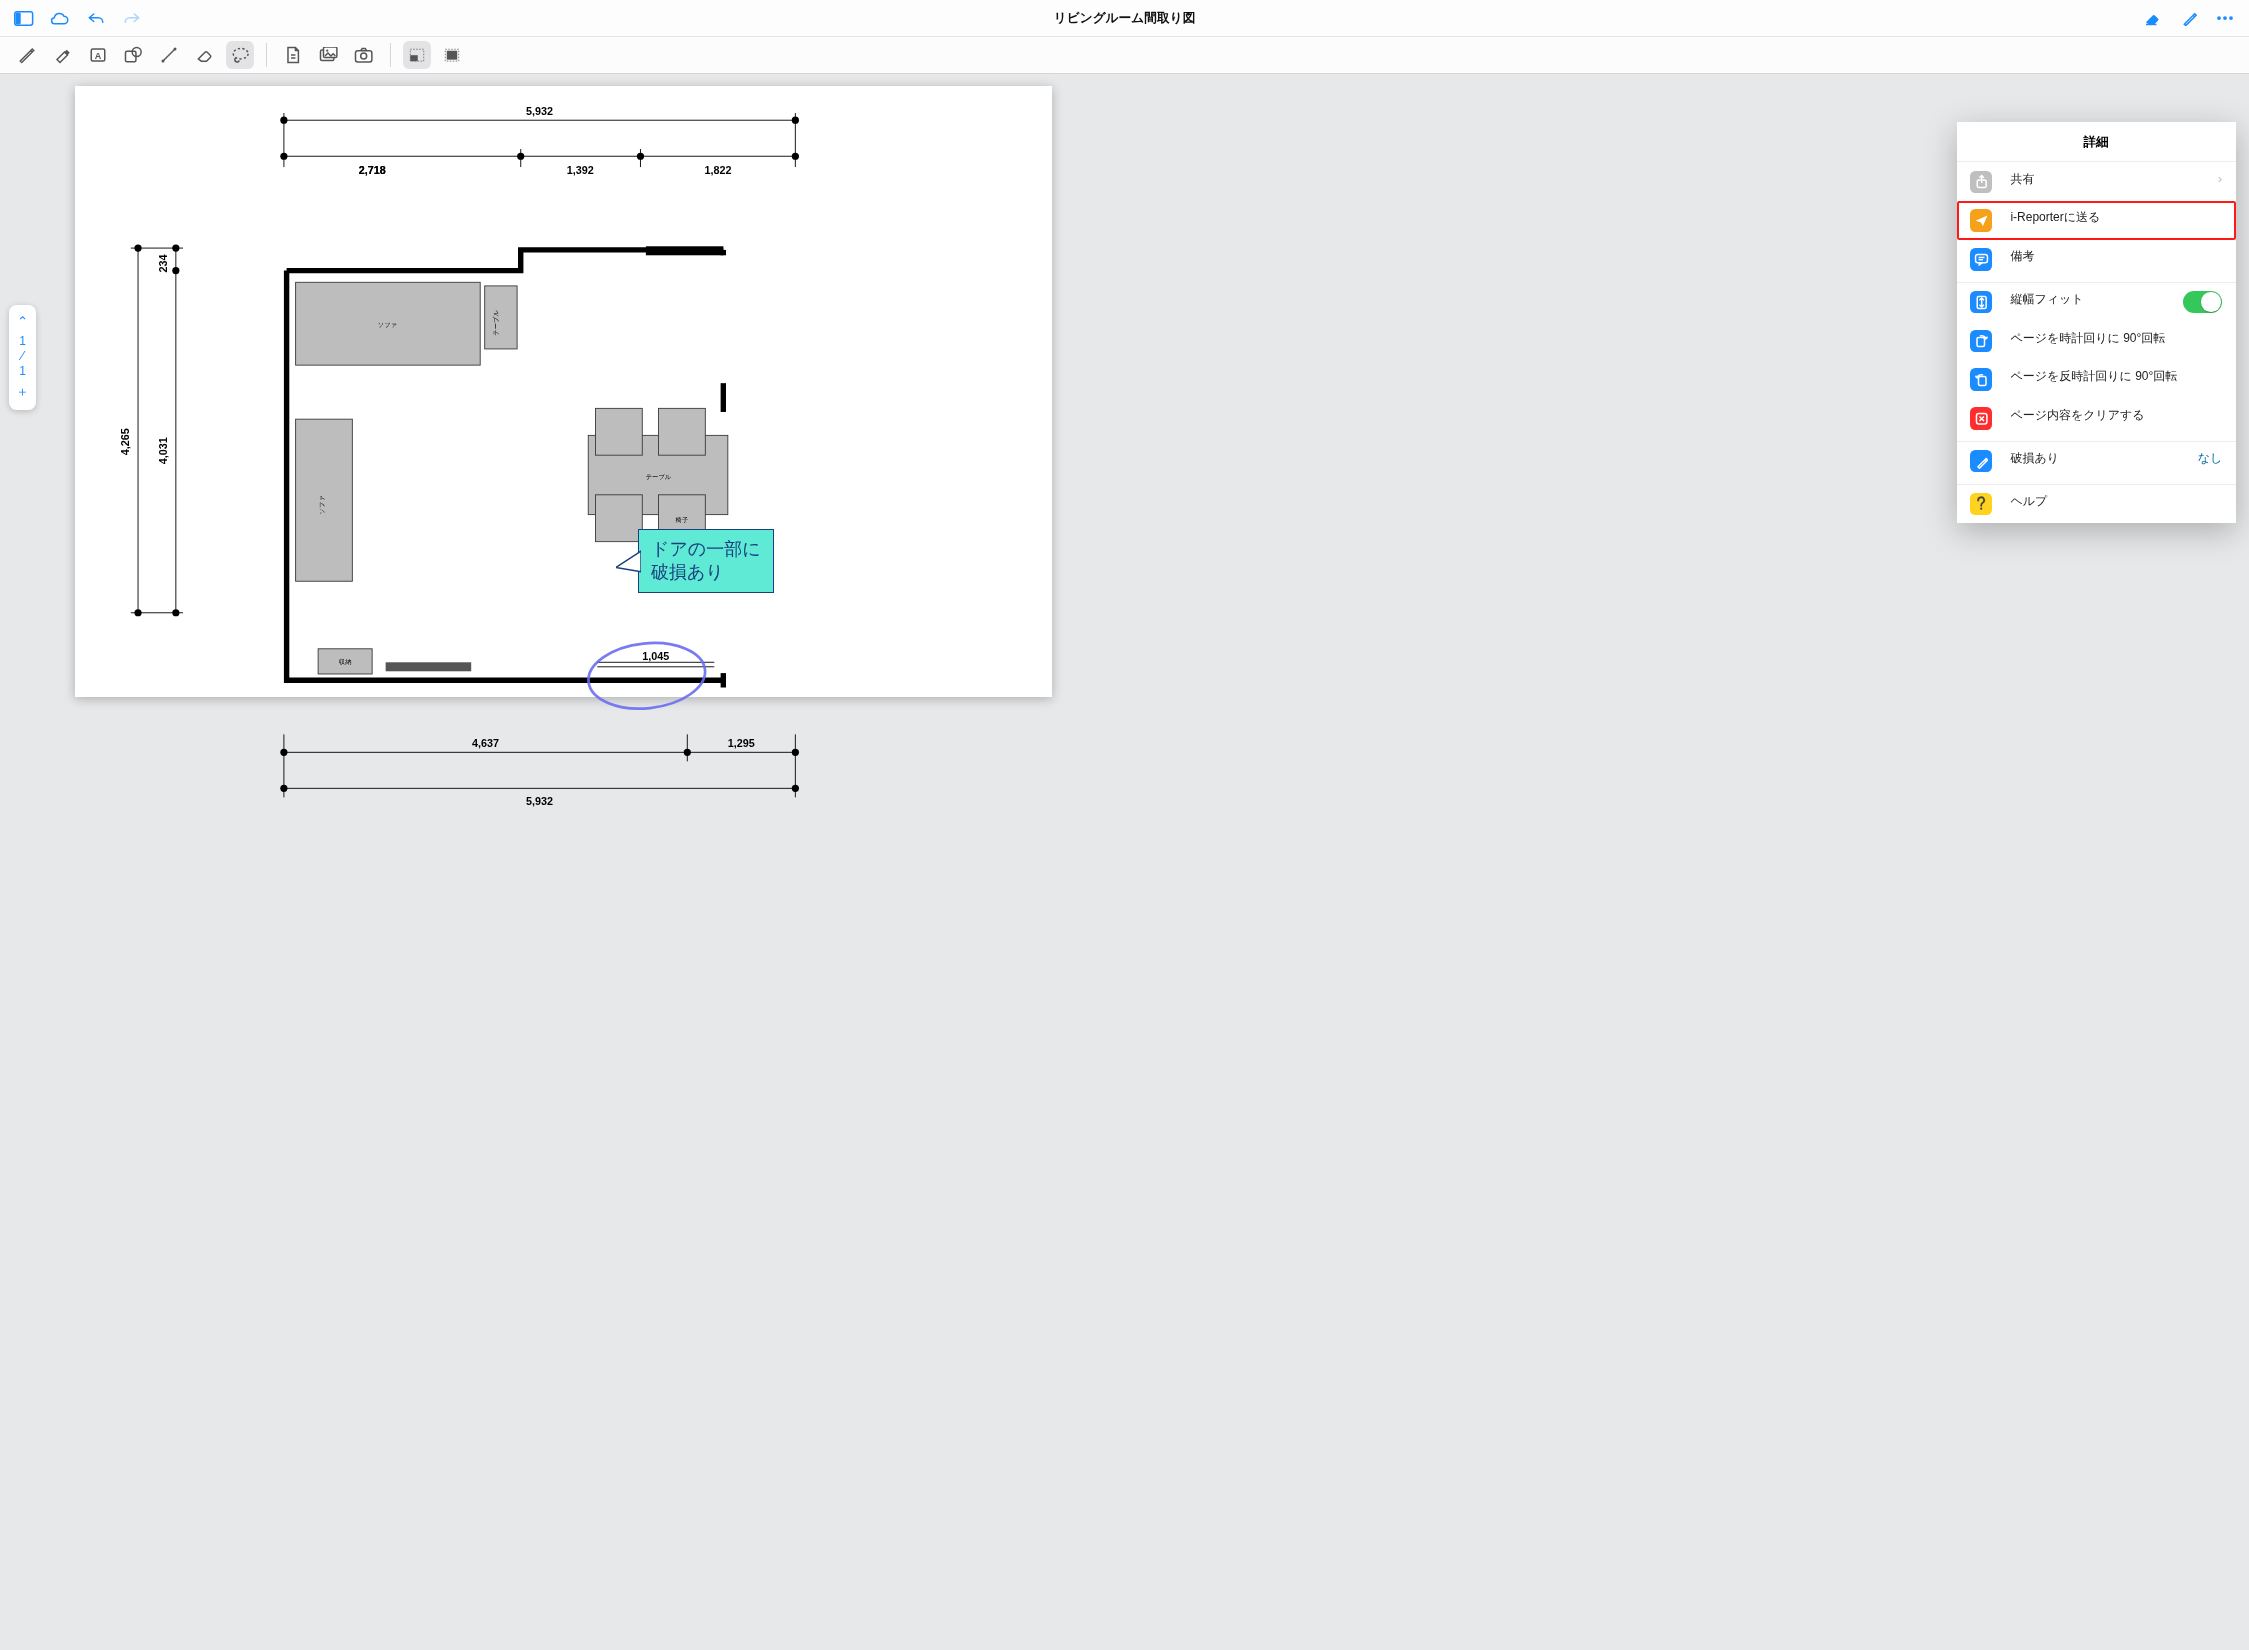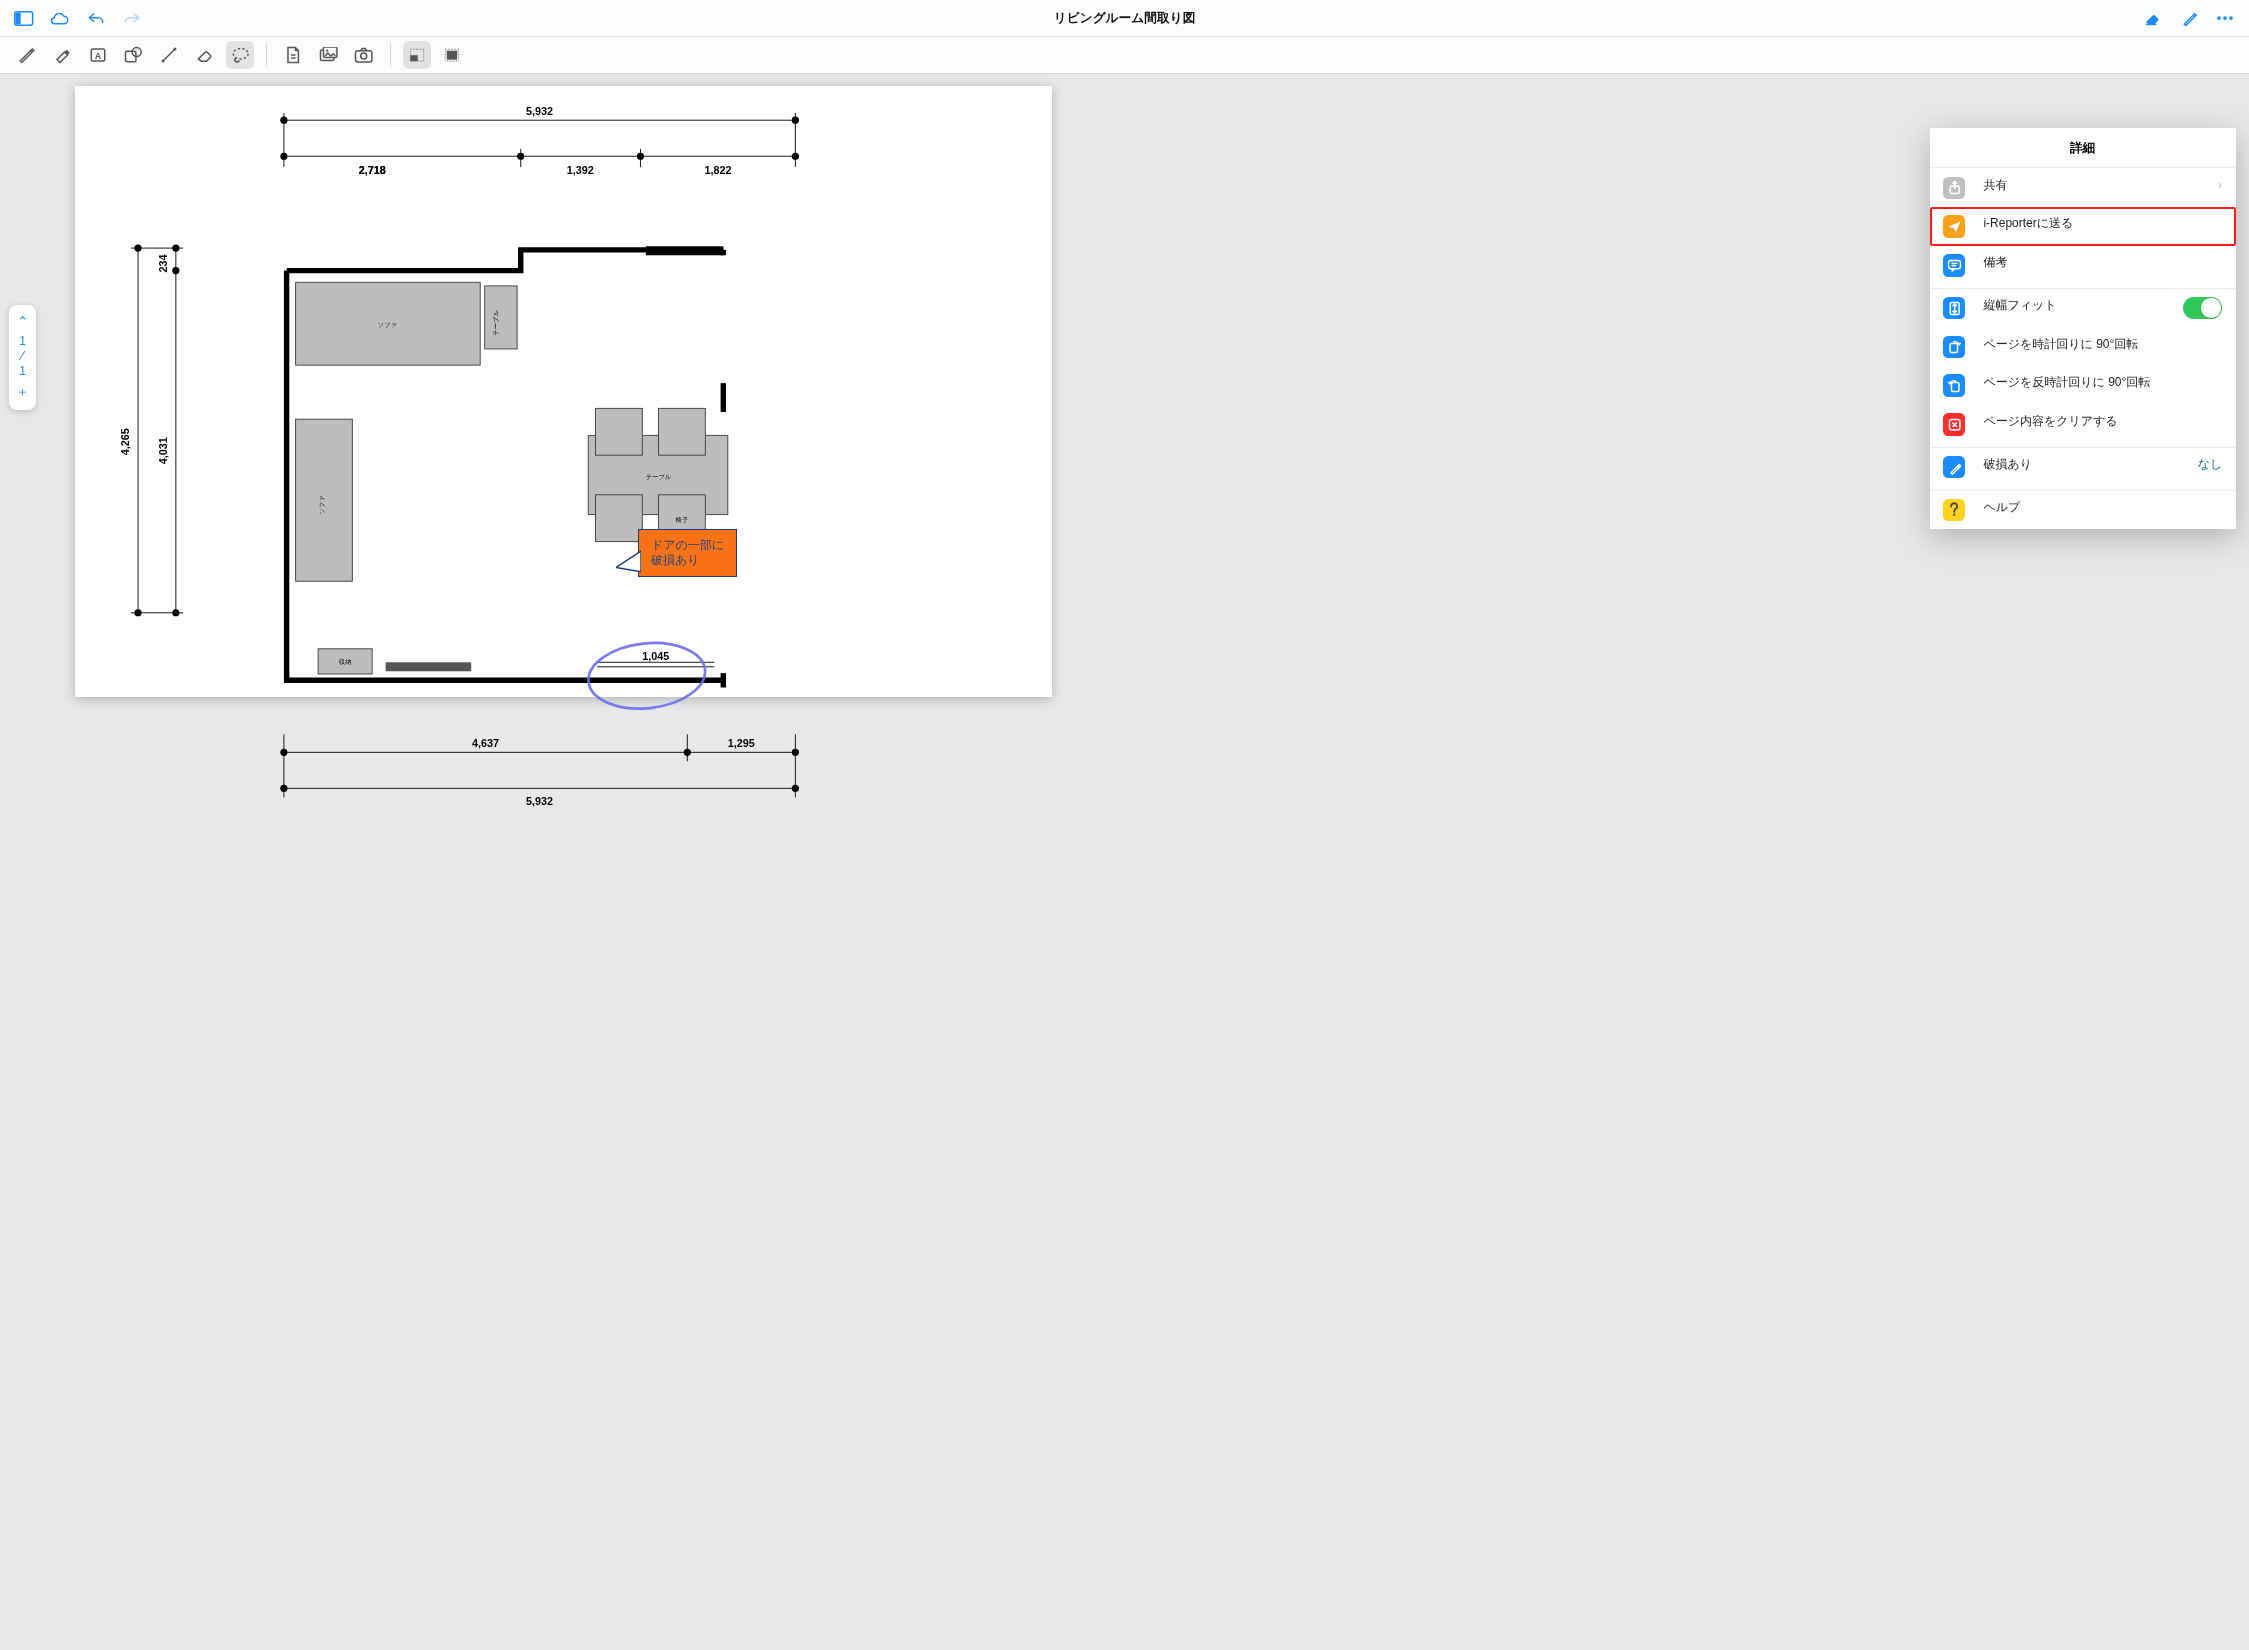--- a/index.html
+++ b/index.html
@@ -32,25 +32,25 @@
 .plan { position: absolute; inset: 0; }
 .dim-text { font-family: Arial, sans-serif; font-size: 12px; font-weight: 700; }
 .dim-line { stroke: #000; stroke-width: 1; }
 .dim-dot { fill: #000; }
 .wall-outer { fill: none; stroke: #000; stroke-width: 6; }
 .furn { fill: #bdbdbd; stroke: #3a3a3a; stroke-width: 1; }
 .furn-label { font-size: 7px; font-family: "Hiragino Sans", sans-serif; }
 
 
 .callout { position: absolute; display: flex; align-items: center; }
-.callout-box { border: 1.5px solid #1a3f7e; background: #f97316; color: #1a3f7e; padding: 7.5px 12px; font-size: 12px; line-height: 1.3; }
+.callout-box { border: 1.5px solid #1a3f7e; background: #5eead4; color: #1a3f7e; padding: 7.5px 12px; font-size: 18px; line-height: 1.3; }
 .callout-tail { position: absolute; left: -22.4px; top: 16.4px; }
 
 
-.popover { position: absolute; top: 54px; right: 13.4px; width: 306px; background: #fff; border-radius: 0; box-shadow: 0 7.5px 30px rgba(0,0,0,0.25); overflow: hidden; z-index: 100; }
+.popover { position: absolute; top: 48px; right: 13.4px; width: 279px; background: #fff; border-radius: 0; box-shadow: 0 7.5px 30px rgba(0,0,0,0.25); overflow: hidden; z-index: 100; }
 .popover::before { content:""; position:absolute; top:-6.7px; right:13.4px; width:0; height:0; border-left:7.5px solid transparent; border-right:7.5px solid transparent; border-bottom:7.5px solid #fff; filter: drop-shadow(0 -0.7px 0.7px rgba(0,0,0,.08)); }
 .pop-header { text-align: center; font-weight: 600; padding: 12px 0 10.4px; font-size: 12.7px; border-bottom: 0.7px solid #ececec; }
 .pop-list { display: flex; flex-direction: column; }
 .pop-item { display: flex; gap: 18px; padding: 8.2px 13.4px; font-size: 12px; color: #222; position: relative; }
 .pop-item.split { border-top: 0.7px solid #ececec; margin-top: 3px; }
 .pop-item .tail { margin-left: auto; color: #c0c0c0; font-size: 13.4px; }
 .pop-item .subtail { margin-left:auto; color:#0369a1; font-size:12px;font-family:Liberation Mono, monospace; }
 .pi-icon { width: 22.4px; height: 22.4px; border-radius: 5.2px; display: flex; align-items: center; justify-content: center; flex-shrink: 0; }
 .pop-item.highlight { outline: 2.2px solid #ff1a1a; outline-offset: -2.2px; border-radius: 2.2px; }
 

